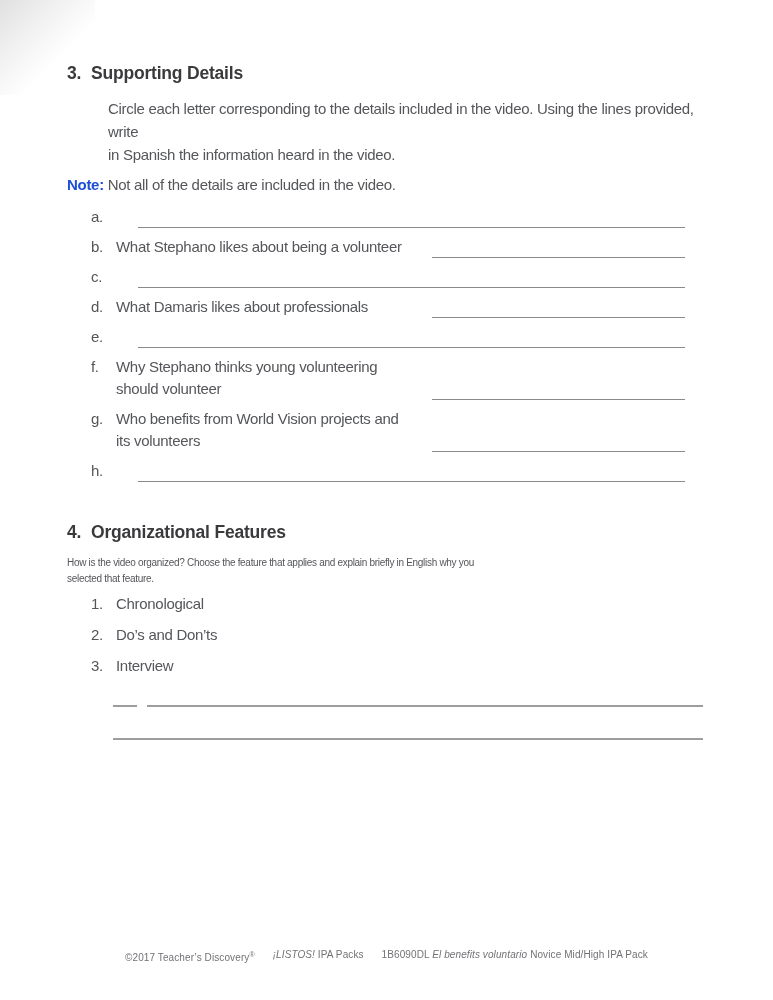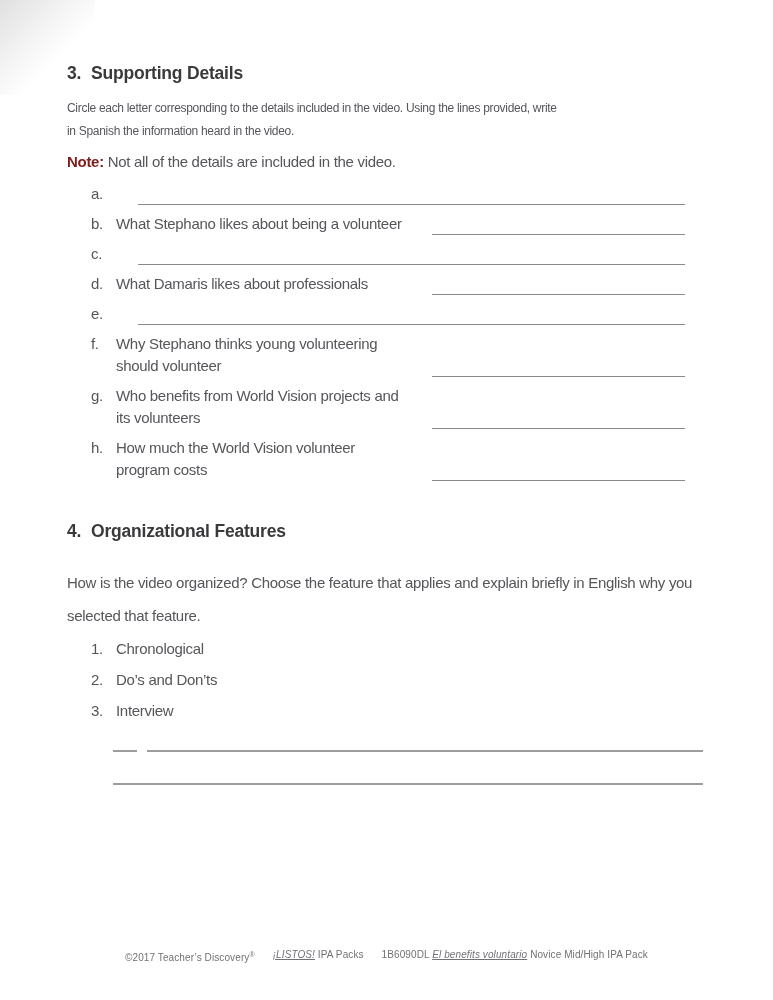--- a/index.html
+++ b/index.html
@@ -28,48 +28,49 @@
     font-size: 17.5px;
     font-weight: bold;
     letter-spacing: -0.2px;
     line-height: 20px;
     color: #3a3a3c;
   }
   .sec-heading .num { width: 24px; flex: 0 0 auto; }
 
   .para {
     margin-top: 14px;
-    font-size: 12px;
+    font-size: 15px;
     line-height: 23px;
     letter-spacing: -0.3px;
     white-space: pre-line;
+    margin-left: 41px;
   }
   .note { margin-top: 8px; font-size: 15px; line-height: 22px; letter-spacing: -0.3px; }
-  .note .note-label { font-weight: bold; color: #7f1d1d; }
+  .note .note-label { font-weight: bold; color: #1d4ed8; }
 
   .items { margin-top: 10px; padding-left: 24px; padding-right: 32px; }
   .item { display: flex; align-items: flex-start; margin-bottom: 8px; }
   .item .marker { flex: 0 0 25px; font-size: 15px; line-height: 22px; letter-spacing: -0.3px; }
   .item .text {
     flex: 0 0 294px;
     font-size: 15px;
     line-height: 22px;
     letter-spacing: -0.3px;
     white-space: pre-line;
   }
   .item .blank {
     flex: 1 1 auto;
     margin-left: 22px;
     align-self: flex-end;
     height: 0;
     border-bottom: 1.5px solid #8a8a8a;
   }
 
   .sec4 { margin-top: 40px; }
-  .para2 { margin-top: 25px; font-size: 15px; line-height: 33px; letter-spacing: -0.3px; white-space: pre-line; }
+  .para2 { margin-top: 13px; font-size: 10px; line-height: 16px; letter-spacing: -0.3px; white-space: pre-line; }
   .choices { margin-top: 6px; padding-left: 24px; }
   .choice { display: flex; margin-bottom: 9px; font-size: 15px; line-height: 22px; letter-spacing: -0.3px; }
   .choice .marker { flex: 0 0 25px; }
 
   .answer-area { margin-left: 46px; width: 590px; }
   .answer-row1 { display: flex; margin-top: 28px; }
   .seg-short { width: 24px; height: 0; border-bottom: 2px solid #9d9d9d; }
   .seg-gap { width: 10px; }
   .seg-long { flex: 1 1 auto; height: 0; border-bottom: 2px solid #9d9d9d; }
   .answer-row2 { margin-top: 31px; height: 0; border-bottom: 2px solid #9d9d9d; }
@@ -78,21 +79,21 @@
     position: absolute;
     left: 0; right: 0; bottom: 36px;
     display: flex;
     justify-content: center;
     gap: 18px;
     font-size: 10px;
     line-height: 12px;
     color: #717275;
     letter-spacing: 0.1px;
   }
-  .footer .it { font-style: italic; text-decoration: underline; }
+  .footer .it { font-style: italic; }
   .footer sup { font-size: 7px; vertical-align: super; }
 </style>
 </head>
 <body>
 
 <div class="page">
   <div class="corner-shade"></div>
 
   <div class="content">
 
@@ -139,22 +140,20 @@
         <span class="blank"></span>
       </div>
       <div class="item">
         <span class="marker">g.</span>
         <span class="text">Who benefits from World Vision projects and
 its volunteers</span>
         <span class="blank"></span>
       </div>
       <div class="item">
         <span class="marker">h.</span>
-        <span class="text">How much the World Vision volunteer
-program costs</span>
         <span class="blank"></span>
       </div>
     </div>
 
     <div class="sec4">
       <div class="sec-heading">
         <span class="num">4.</span>
         <span>Organizational Features</span>
       </div>
 

